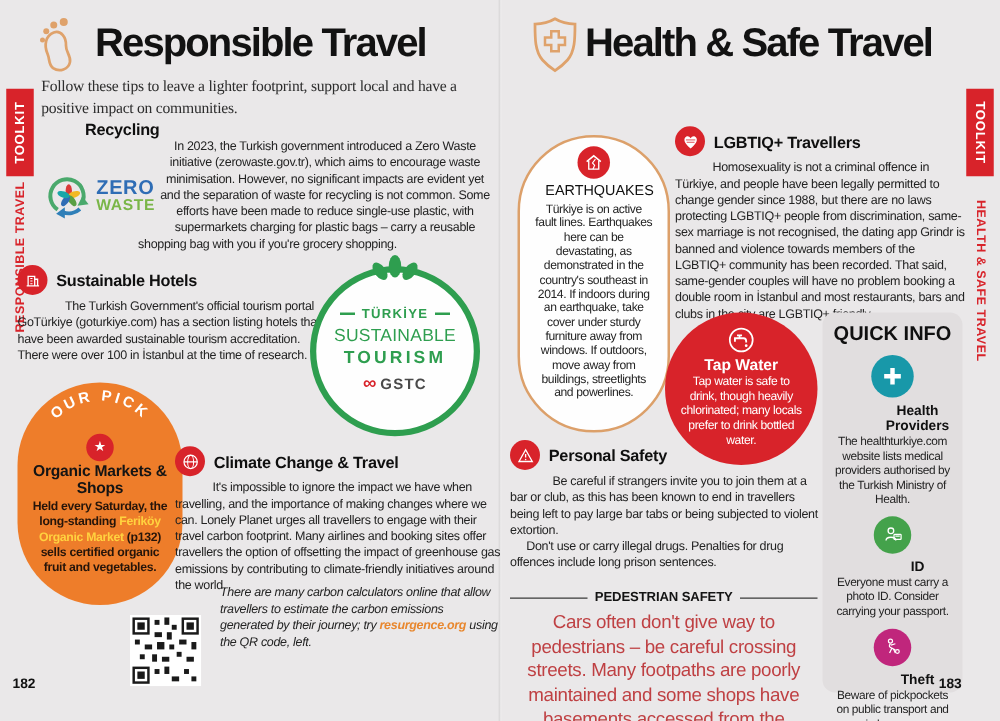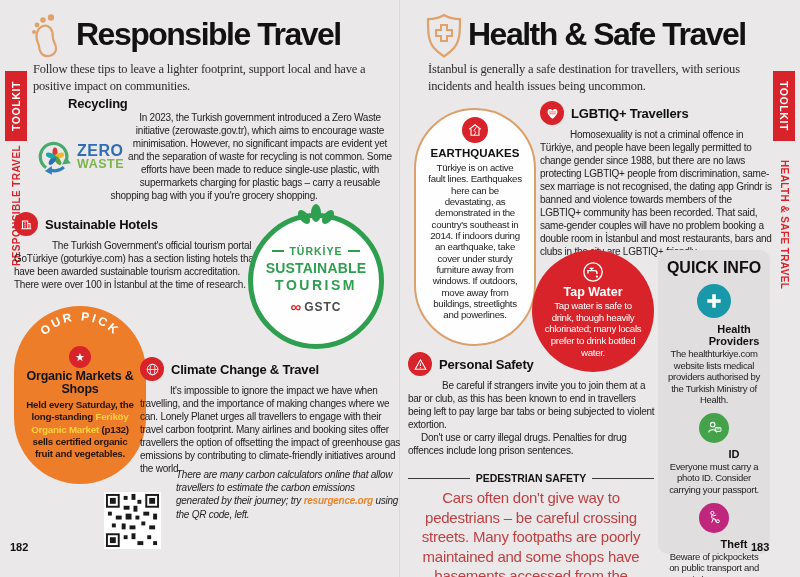--- a/index.html
+++ b/index.html
@@ -30,21 +30,21 @@
   .zw-text{display:flex;flex-direction:column;line-height:0.95;}
   .zw-text .z1{color:#2f6db5;font-weight:bold;font-size:16px;letter-spacing:0.5px;}
   .zw-text .z2{color:#7ab648;font-weight:bold;font-size:12.5px;letter-spacing:0.5px;}
 
   
   .badge{width:136px;height:136px;border-radius:50%;background:#fefefe;border:5px solid #2e9e4f;
          box-sizing:border-box;text-align:center;}
   .badge-inner{padding-top:27px;display:flex;flex-direction:column;align-items:center;}
   .badge-country{display:flex;align-items:center;gap:5px;color:#2e9e4f;font-weight:bold;font-size:10.5px;letter-spacing:1px;}
   .badge-country i{display:block;width:12px;height:1.5px;background:#2e9e4f;}
-  .badge-big{color:#2e9e4f;font-weight:bold;font-size:14px;letter-spacing:0.2px;margin-top:3px;}
+  .badge-big{color:#2e9e4f;font-weight:normal;font-size:14px;letter-spacing:0.2px;margin-top:3px;}
   .badge-big2{color:#2e9e4f;font-weight:bold;font-size:14px;letter-spacing:2.5px;margin-top:1px;}
   .badge-org{display:flex;align-items:center;gap:3px;margin-top:6px;}
   .inf-glyph{color:#d8232a;font-weight:bold;font-size:15px;line-height:1;}
   .inf-glyph::before{content:"∞";}
   .badge-org b{color:#4a4a4a;font-size:12px;letter-spacing:1px;}
 
   
   .blob{width:132px;height:178px;background:#ee7d2a;border-radius:66px;text-align:center;padding-top:6px;box-sizing:border-box;}
   .star-circle{width:22px;height:22px;border-radius:50%;background:#d8232a;margin:-2px auto 2px;display:flex;align-items:center;justify-content:center;}
   .star-glyph{color:#fff;font-size:11px;line-height:1;}
@@ -55,21 +55,21 @@
 
   
   .carbon{font-size:10px;line-height:1.32;letter-spacing:-0.25px;color:#232323;}
   .carbon .lnk{color:#e8872e;font-weight:bold;}
 
   .pagenum{font-weight:bold;font-size:11px;color:#111;}
 
   
   .oval{width:122px;height:238px;background:#fefefe;border:2px solid #dca06a;border-radius:61px;
         box-sizing:border-box;text-align:center;padding:7px 11px 0;}
-  .oval-head{font-weight:bold;font-size:11.5px;letter-spacing:0;color:#101010;margin-top:4px;}
+  .oval-head{font-weight:normal;font-size:11.5px;letter-spacing:0;color:#101010;margin-top:4px;text-align:right;}
   .oval-body{font-size:9.7px;line-height:1.17;letter-spacing:-0.3px;color:#232323;margin-top:3px;}
 
   .tap{width:122px;height:122px;border-radius:50%;background:#d8232a;text-align:center;color:#fff;
        box-sizing:border-box;padding-top:11px;}
   .tap-head{font-weight:bold;font-size:12.5px;margin-top:2px;}
   .tap-body{font-size:9.7px;line-height:1.2;letter-spacing:-0.3px;padding:1px 11px 0;}
 
   .qinfo{width:112px;height:304px;background:#e1dedf;border-radius:10px;box-sizing:border-box;
          text-align:center;padding:9px 7px 0;}
   .qinfo-head{font-weight:bold;font-size:16px;color:#101010;}
@@ -249,21 +249,20 @@
   </div>
   <div class="abs side-label" style="left:773px;top:145px;width:22px;height:160px;">
     <span class="vdown">HEALTH &amp; SAFE TRAVEL</span>
   </div>
 
   <svg class="abs" style="left:421px;top:11px;" width="46" height="50" viewBox="0 0 46 50">
     <path d="M23 4 C28 7 34 8.2 39 8.2 C39 20 39 30 33 37 C29.5 41 26 43.5 23 45.5 C20 43.5 16.5 41 13 37 C7 30 7 20 7 8.2 C12 8.2 18 7 23 4 Z" fill="none" stroke="#dfa26b" stroke-width="2.2"></path>
     <path d="M20 14 h6 v5 h5 v6 h-5 v5 h-6 v-5 h-5 v-6 h5 Z" fill="none" stroke="#dfa26b" stroke-width="2"></path>
   </svg>
   <div class="abs page-title" style="left:468px;top:16px;">Health &amp; Safe Travel</div>
-  <div class="abs intro" style="left:428px;top:61px;width:342px;">İstanbul is generally a safe destination for travellers, with serious incidents and health issues being uncommon.</div>
 
   <div class="abs oval" style="left:414px;top:108px;">
     <div class="cicon" style="margin:0 auto;width:26px;height:26px;">
       <svg width="16" height="16" viewBox="0 0 24 24">
           <path d="M3.5 11 L12 4 L20.5 11" fill="none" stroke="#fff" stroke-width="1.8"></path>
           <path d="M6 10 V20 H18 V10" fill="none" stroke="#fff" stroke-width="1.6"></path>
           <path d="M11 20 L13 15.5 L10.5 12.5 L14 8" fill="none" stroke="#fff" stroke-width="1.4"></path>
         </svg>
     </div>
     <div class="oval-head">EARTHQUAKES</div>

